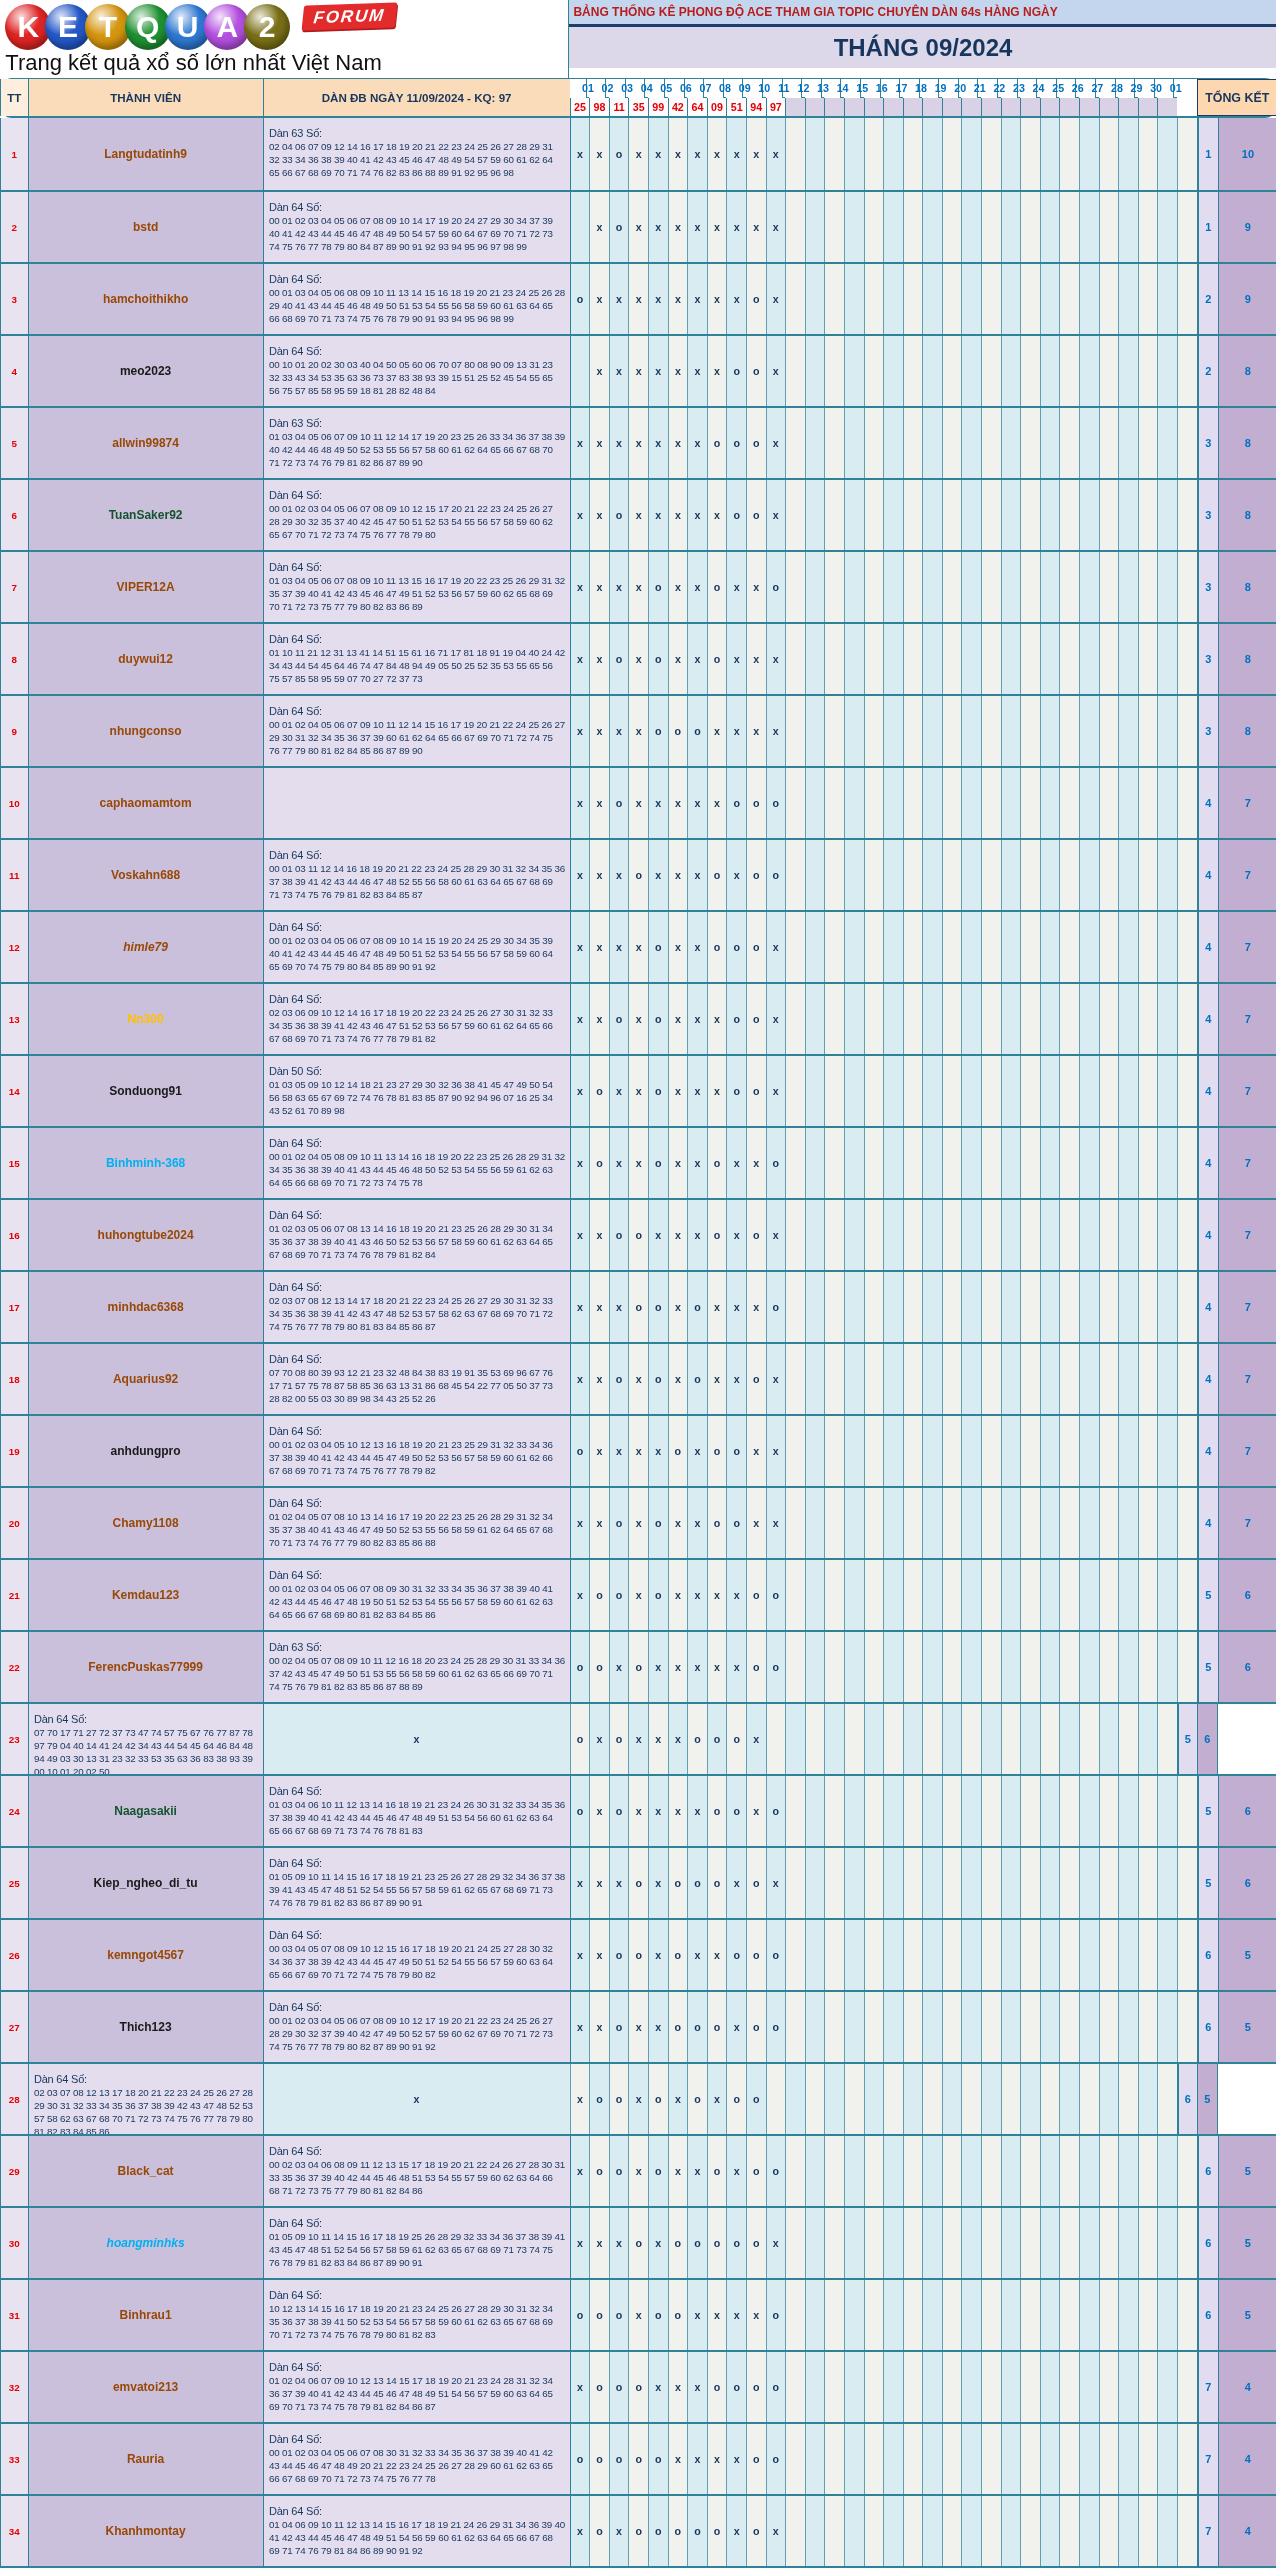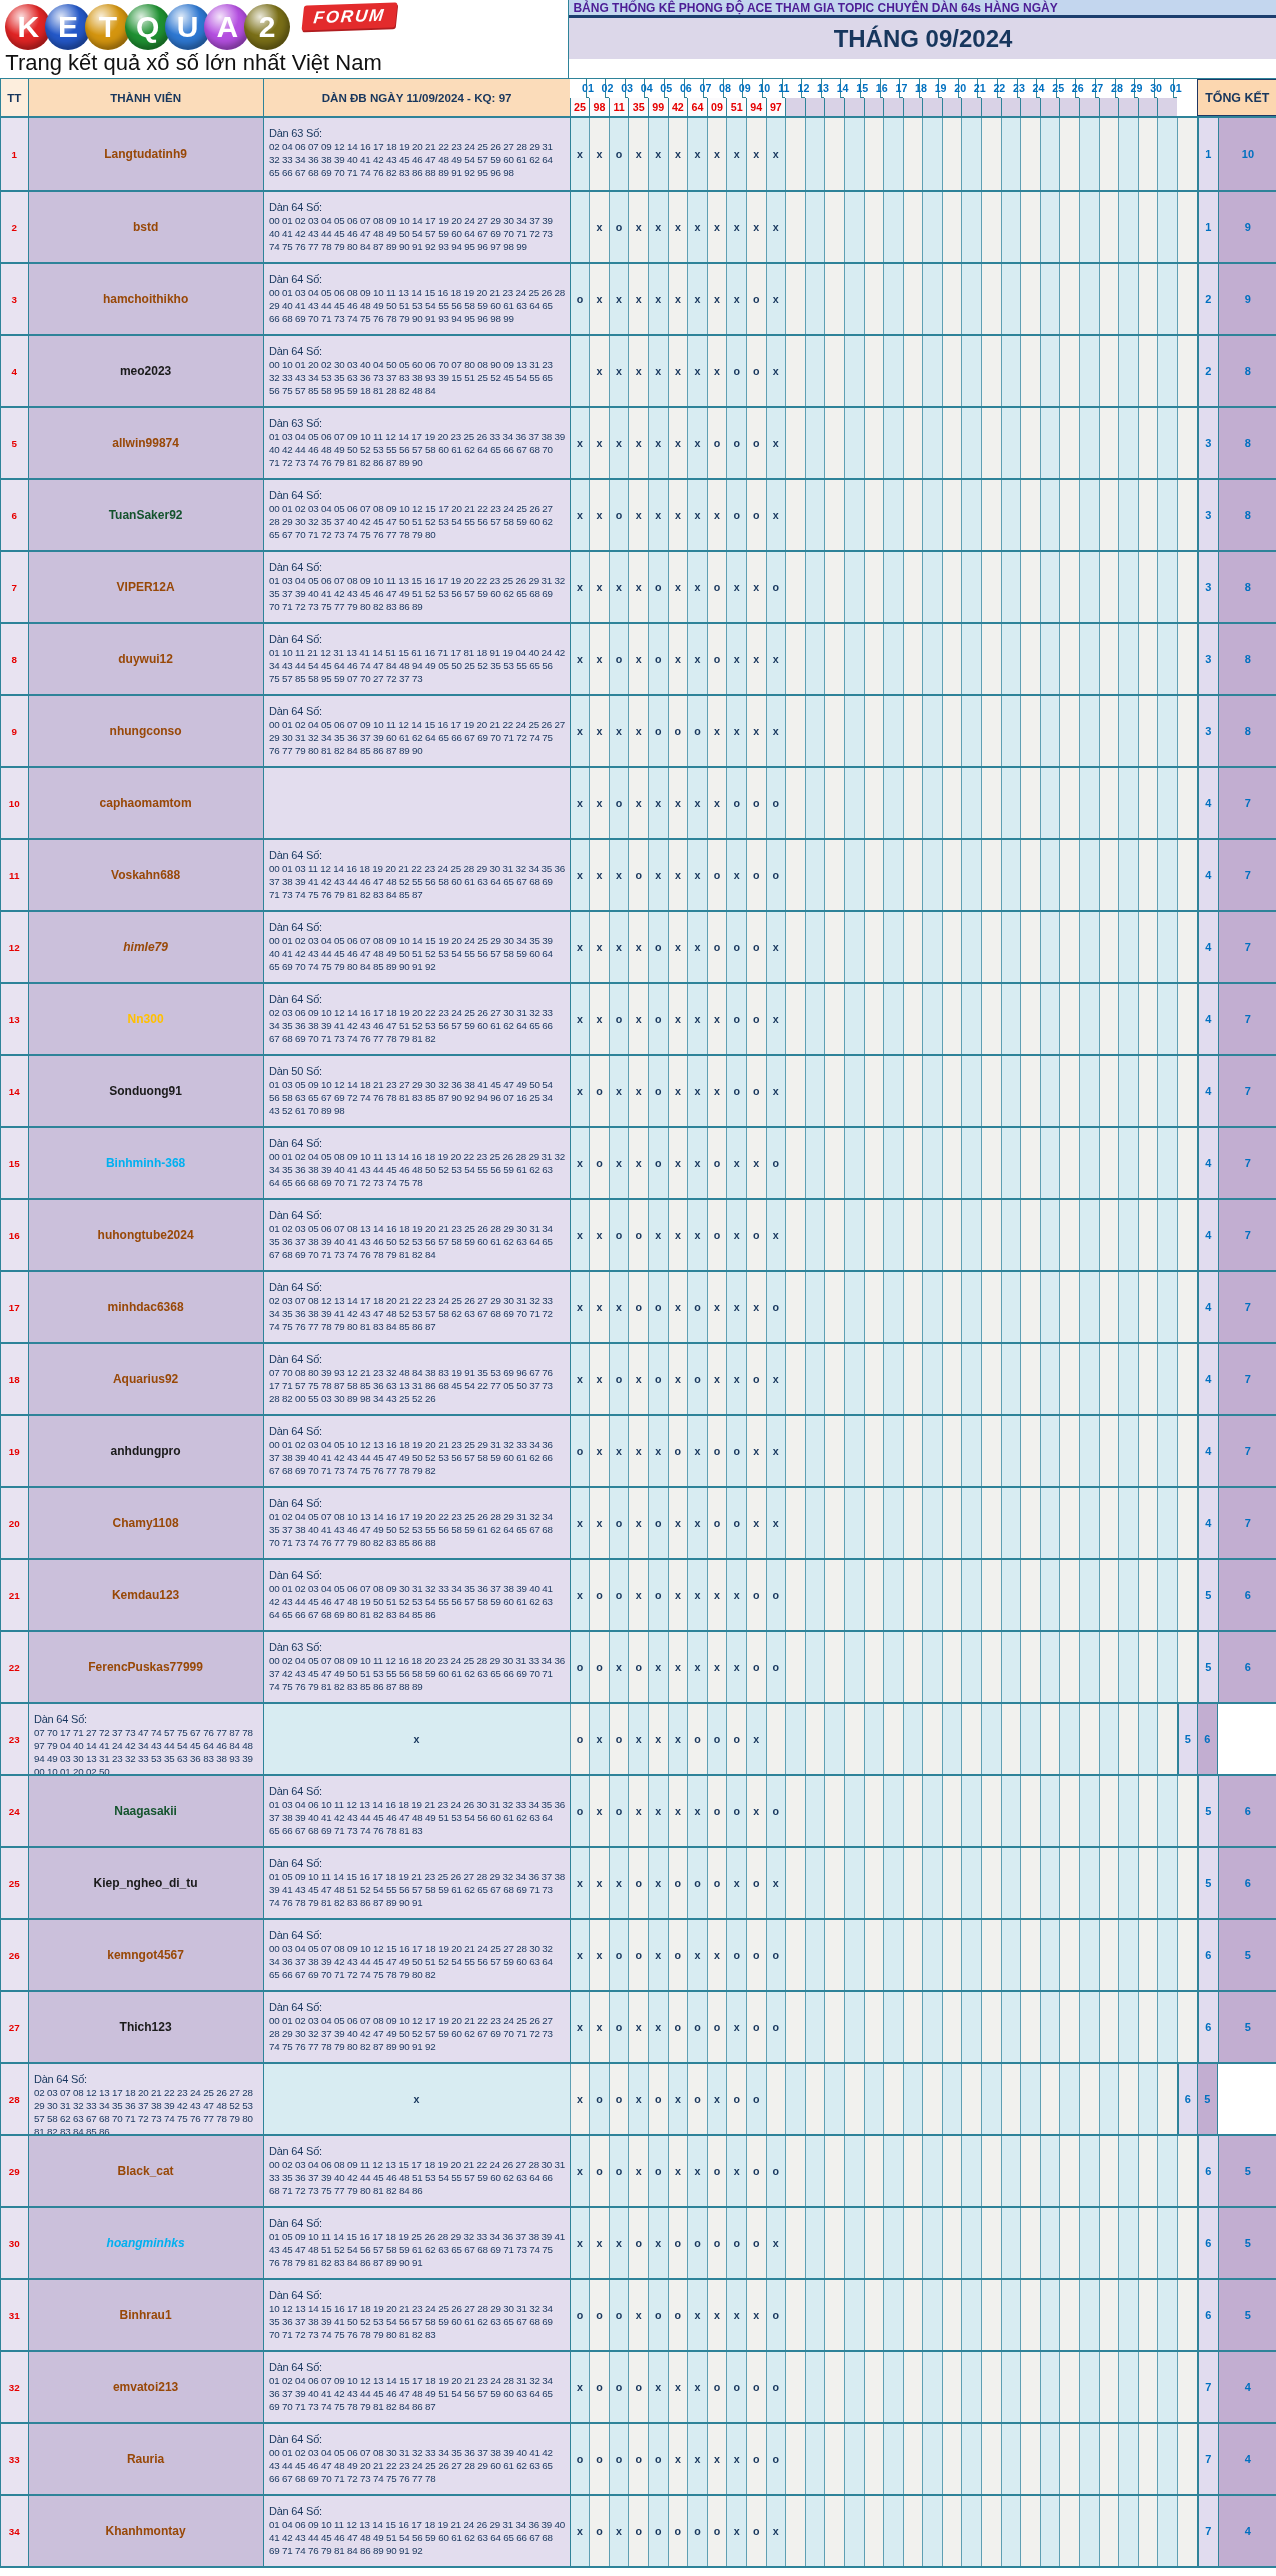--- a/index.html
+++ b/index.html
@@ -14,30 +14,30 @@
   .ball{width:46px;height:46px;border-radius:50%;display:flex;align-items:center;justify-content:center;
         color:#fff;font-weight:bold;font-size:30px;margin-left:-6.2px;
         background:radial-gradient(circle at 35% 28%, rgba(255,255,255,.85), rgba(255,255,255,0) 42%), var(--c);
         box-shadow:inset -2.7px -4.4px 7.1px rgba(0,0,0,.35);}
   .ball:first-child{margin-left:0;}
   #forum-badge{display:inline-block;background:#e32b2c;color:#fff;font-style:italic;font-weight:bold;
         font-size:17px;letter-spacing:1.8px;padding:2.7px 10.7px;transform:skewX(-8deg) rotate(-2deg);
         margin-left:12.4px;margin-bottom:19.6px;border-radius:2.7px;box-shadow:0.9px 1.8px 0 #b01d20;}
   #tagline{font-size:22px;color:#101010;margin-top:0.9px;letter-spacing:0;}
   #top-right{flex:1;display:flex;flex-direction:column;}
-  #title-bar{height:18px;background:#c3d6ee;border-bottom:3.6px solid #1c3e6e;color:#4c1d95;
+  #title-bar{height:27px;background:#c3d6ee;border-bottom:3.6px solid #1c3e6e;color:#b91c1c;
         font-weight:bold;font-size:12px;display:flex;align-items:center;padding-left:4.4px;}
   #month-bar{height:41px;background:#dcd7e9;color:#17365d;font-weight:bold;font-size:24px;
         display:flex;align-items:center;justify-content:center;}
 
   
   .cols{display:grid;grid-template-columns:27.6px 235px 307px repeat(32,19.6px) 21.3px 60px;width:1277px;}
 
   
-  #thead{border-top:1.8px solid #2e8399;border-bottom:2.7px solid #2e8399;grid-template-rows:18.7px 18.7px;}
+  #thead{border-top:1.8px solid #2e8399;border-bottom:2.7px solid #2e8399;grid-template-rows:18.7px 18.7px;border-radius:12px;}
   .hcell{background:#fbdcba;color:#17365d;font-weight:bold;font-size:11.6px;
         display:flex;align-items:center;justify-content:center;}
   #h-tt{grid-row:1/3;background:#fdeedd;border-left:1.8px solid #2e8399;}
   #h-member{grid-row:1/3;border-left:1.8px solid #2e8399;}
   #h-dan{grid-row:1/3;border-left:1.8px solid #2e8399;}
   .dlab{grid-row:1;background:#ffffff;color:#0070c0;font-weight:bold;font-size:10.7px;
         display:flex;align-items:center;justify-content:center;border-left:0.9px solid #2e8399;border-bottom:0.9px solid #2e8399;margin-left:16px;}
   .kq{grid-row:2;font-weight:bold;font-size:10.7px;color:#e60000;display:flex;align-items:center;justify-content:center;
         border-left:0.9px solid #2e8399;}
   .kq.filled{background:#fbfafc;}

